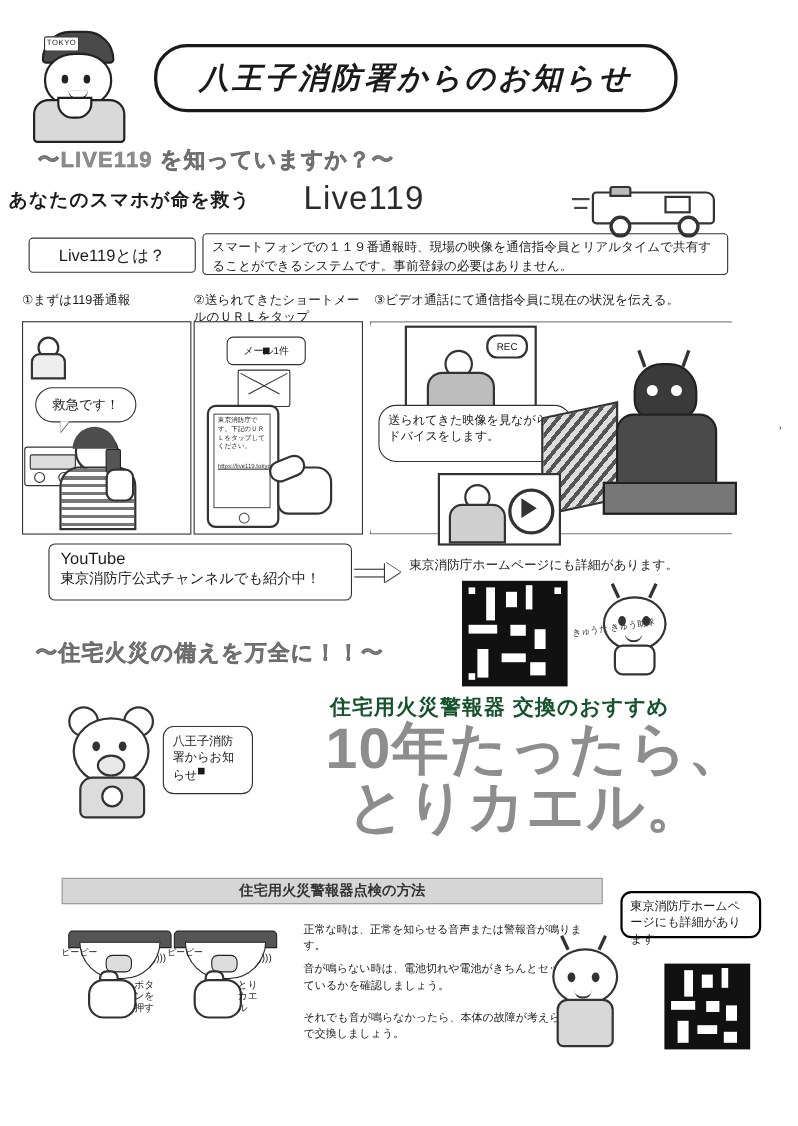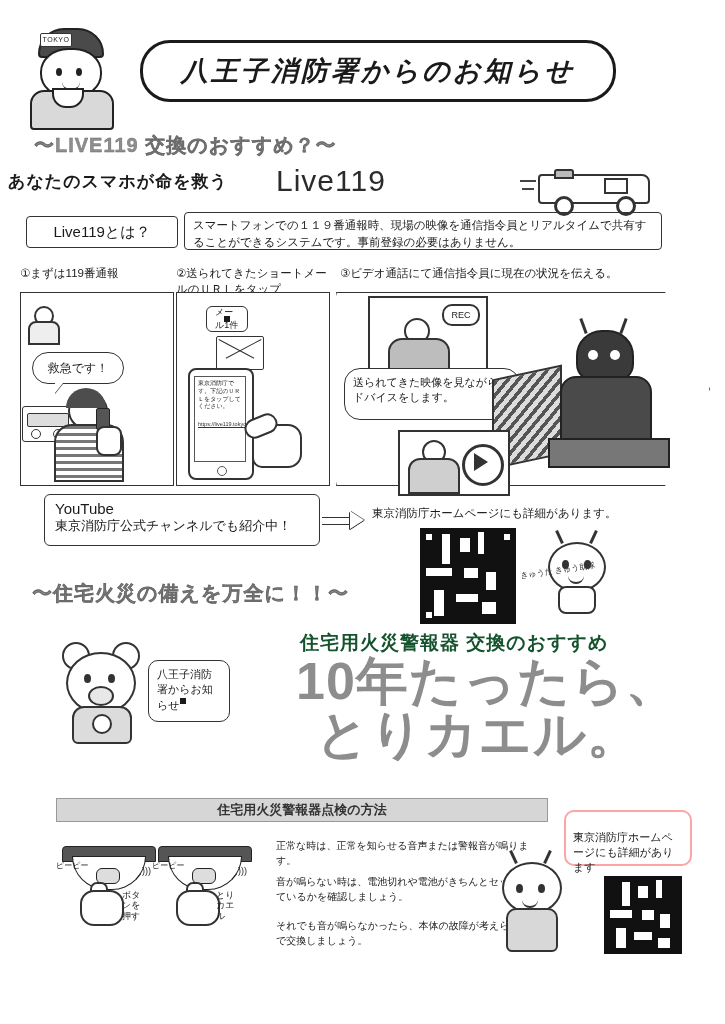--- a/index.html
+++ b/index.html
@@ -134,21 +134,21 @@
   .p1-mini{position:absolute;left:26px;top:306px;width:34px;height:36px;}
   .p1-mini-head{position:absolute;left:8px;top:0;width:16px;height:16px;border:2px solid #333;border-radius:50%;background:#fff;}
   .p1-mini-body{position:absolute;left:2px;top:15px;width:28px;height:20px;border:2px solid #333;border-radius:8px 8px 0 0;background:#eee;}
 
   .p1-car{position:absolute;left:22px;top:406px;width:50px;height:34px;border:1.5px solid #333;background:#fff;border-radius:3px;}
   .p1-car .c1{position:absolute;left:4px;top:6px;width:40px;height:12px;border:1.5px solid #333;background:#ddd;border-radius:2px;}
   .p1-car .c2{position:absolute;left:8px;top:22px;width:8px;height:8px;border:1.5px solid #333;border-radius:50%;}
   .p1-car .c3{position:absolute;left:30px;top:22px;width:8px;height:8px;border:1.5px solid #333;border-radius:50%;}
 
   
-  #b-mail{left:206px;top:306px;width:42px;height:26px;font-size:9px;display:flex;align-items:center;justify-content:center;border-radius:6px;}
+  #b-mail{left:206px;top:306px;width:72px;height:26px;font-size:9px;display:flex;align-items:center;justify-content:center;border-radius:6px;}
   .mail-icon{position:absolute;left:216px;top:336px;width:46px;height:32px;border:1.5px solid #333;background:#fff;border-radius:2px;}
   .mail-icon:before{content:"";position:absolute;left:2px;top:2px;width:40px;height:0;border-top:1.5px solid #333;transform-origin:left top;transform:rotate(28deg);}
   .mail-icon:after{content:"";position:absolute;right:2px;top:2px;width:40px;height:0;border-top:1.5px solid #333;transform-origin:right top;transform:rotate(-28deg);}
 
   .phone{
     position:absolute;left:188px;top:368px;width:62px;height:108px;
     border:2px solid #333;border-radius:8px;background:#fff;
   }
   .phone .scr{
     position:absolute;left:4px;top:6px;width:52px;height:86px;
@@ -268,23 +268,23 @@
   #h1{left:76px;top:882px;}
   #h2{left:172px;top:882px;}
   .hand2 .pm{position:absolute;left:4px;top:8px;width:40px;height:32px;border:2px solid #333;border-radius:14px;background:#fff;}
   .hand2 .fg{position:absolute;left:14px;top:0px;width:14px;height:16px;border:2px solid #333;border-radius:7px;background:#fff;}
 
   .hand-cap{position:absolute;font-size:9px;line-height:1.15;width:26px;}
   #hc1{left:122px;top:890px;}
   #hc2{left:216px;top:890px;}
 
   .tfd-bubble{
-    position:absolute;left:564px;top:810px;width:128px;height:56px;
-    border:2px solid #fca5a5;border-radius:10px;background:#fff;
-    font-size:11px;line-height:1.35;padding:18px 7px;box-sizing:border-box;
+    position:absolute;left:564px;top:810px;width:128px;height:43px;
+    border:2px solid #000000;border-radius:10px;background:#fff;
+    font-size:11px;line-height:1.35;padding:5px 7px;box-sizing:border-box;
   }
   .mascot2{position:absolute;left:488px;top:856px;width:86px;height:96px;}
   .mascot2 .h{position:absolute;left:14px;top:6px;width:56px;height:48px;border:2px solid #333;border-radius:50%;background:#fff;}
   .mascot2 .e{position:absolute;top:28px;width:7px;height:9px;background:#333;border-radius:50%;}
   .mascot2 .e.l{left:28px;}
   .mascot2 .e.r{left:50px;}
   .mascot2 .m{position:absolute;left:34px;top:42px;width:16px;height:8px;border-bottom:2px solid #333;border-radius:0 0 10px 10px;}
   .mascot2 .a{position:absolute;width:3px;height:14px;background:#333;top:-6px;}
   .mascot2 .a.l{left:24px;transform:rotate(-25deg);}
   .mascot2 .a.r{left:58px;transform:rotate(25deg);}
@@ -313,21 +313,21 @@
       <div class="mouth"></div>
     </div>
     <div class="body"></div>
     <div class="collar"></div>
   </div>
 
   <div class="title-bubble">
     <span>八王子消防署からのお知らせ</span>
   </div>
 
-  <div class="sec-head" id="sec1">〜LIVE119 交換のおすすめ？〜</div>
+  <div class="sec-head" id="sec1">〜LIVE119 を知っていますか？〜</div>
   <div class="lead">あなたのスマホが命を救う</div>
   <div class="live119-big">Live119</div>
 
   <div class="ambulance">
     <div class="amb-speed"></div>
     <div class="amb-speed2"></div>
     <div class="amb-body"></div>
     <div class="amb-win"></div>
     <div class="amb-light"></div>
     <div class="amb-wheel a"></div>

